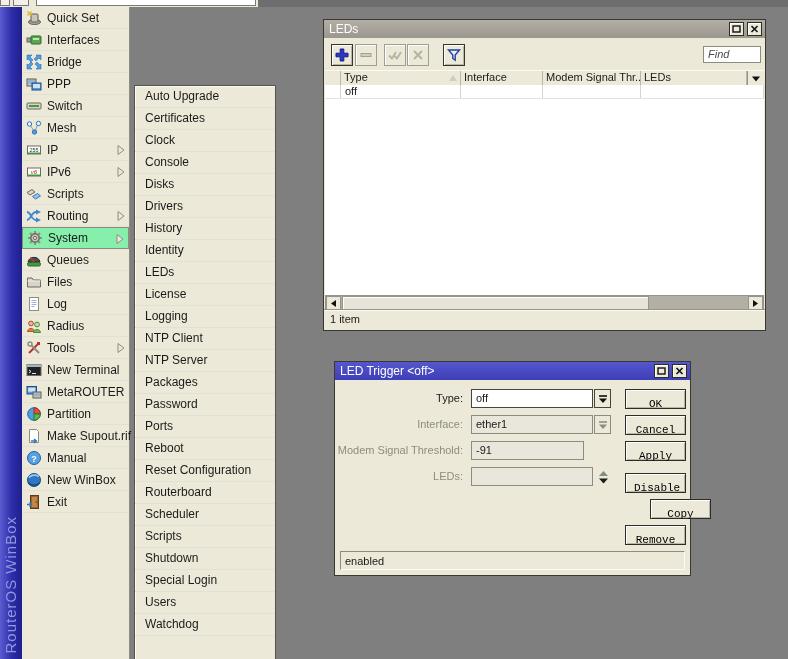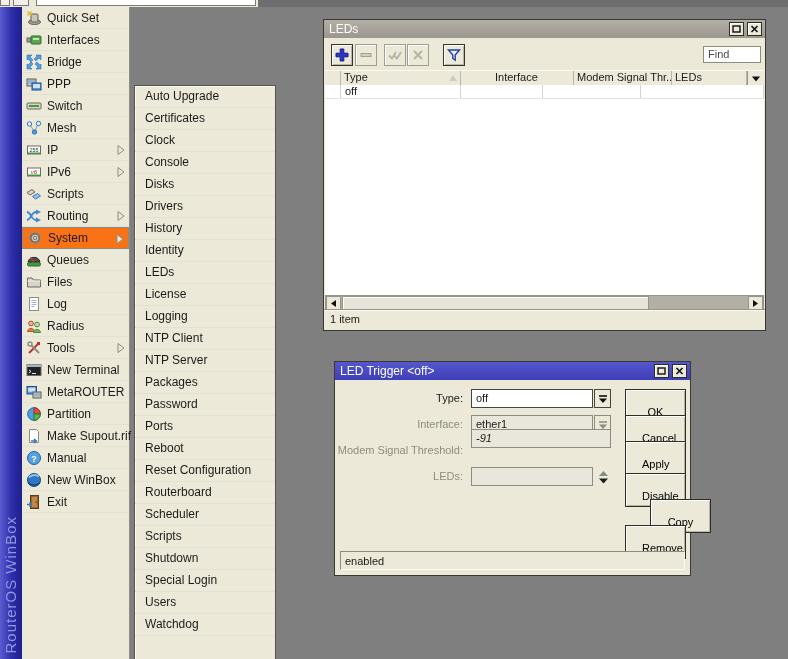--- a/index.html
+++ b/index.html
@@ -20,21 +20,21 @@
               font-size:15px;color:#9296de;letter-spacing:1px;white-space:nowrap}
 
   
   .sidebar{position:absolute;left:22px;top:7px;width:108px;height:652px;background:#ece9d8;
            border-right:1px solid #8f8d82;box-sizing:border-box}
   .m-item{position:relative;height:22px;display:flex;align-items:center;padding-left:4px;
           border-bottom:1px solid #e3e0d5;box-sizing:border-box;cursor:default}
   .m-item .ic{width:16px;height:16px;margin-right:5px;flex:none}
   .m-item .lbl{font-size:12px;white-space:nowrap}
   .m-item .arr{position:absolute;right:4px;top:6px}
-  .m-item.sel{background:#f97316;border:1px solid #8d8b80}
+  .m-item.sel{background:#86efac;border:1px solid #8d8b80}
 
   
   .submenu{position:absolute;left:134px;top:85px;width:142px;height:575px;background:#ece9d8;
            border:1px solid #56544a;box-shadow:inset 1px 1px 0 #fbfaf5;box-sizing:border-box}
   .sm-item{height:22px;line-height:21px;padding-left:10px;font-size:12px;
            border-bottom:1px solid #e3e0d5;box-sizing:border-box;white-space:nowrap;cursor:default}
 
   
   .win{position:absolute;background:#ece9d8;border:1px solid #3a382f;box-sizing:border-box}
   .titlebar{position:absolute;left:0;top:0;right:0;height:18px;color:#fff;font-size:12px;
@@ -45,21 +45,21 @@
           box-shadow:inset 1px 1px 0 #fff;padding:0;display:flex;align-items:center;justify-content:center}
   .tb-btn.max{right:21px}.tb-btn.close{right:3px}
 
   
   .leds-win{left:323px;top:19px;width:443px;height:312px}
   .tbtn{position:absolute;top:24px;width:22px;height:22px;background:#ece9d8;border:1px solid #36342c;
         box-shadow:inset 1px 1px 0 #fff,inset -1px -1px 0 #b9b5aa;padding:0;
         display:flex;align-items:center;justify-content:center}
   .tbtn.dis{border-color:#a09d92;box-shadow:inset 1px 1px 0 #fff}
   .findbox{position:absolute;right:4px;top:26px;width:58px;height:17px;background:#fff;
-           border:1px solid #8d8b80;color:#4a4a4a;font-size:11px;line-height:15px;
+           border:1px solid #8d8b80;font-style:italic;color:#4a4a4a;font-size:11px;line-height:15px;
            padding-left:4px;box-sizing:border-box}
   .ghead{position:absolute;left:1px;right:1px;top:50px;height:24px;display:flex;background:#ece9d8;
          border-top:1px solid #fbfaf5;border-bottom:7px solid #14b8a6;box-sizing:border-box}
   .hcell{position:relative;border-right:1px solid #b8b5aa;padding-left:3px;font-size:11px;
          line-height:13px;box-sizing:border-box;white-space:nowrap;overflow:hidden;flex:none}
   .hcell.fx{flex:1}
   .hbtn{width:17px;flex:none;background:#ece9d8;border-left:1px solid #96938a;display:flex;
         align-items:center;justify-content:center}
   .sort{position:absolute;right:3px;top:4px;width:0;height:0;border-left:4px solid transparent;
         border-right:4px solid transparent;border-bottom:6px solid #cfccc1}
@@ -88,21 +88,21 @@
   .dfield.en{background:#fff;border:1px solid #46443c}
   .dfield.dis{background:#e9e6db;border:1px solid #8e8c80}
   .dbtn{position:absolute;width:17px;height:19px;background:#ece9d8;box-sizing:border-box;
         display:flex;align-items:center;justify-content:center;padding:0}
   .dbtn.en{border:1px solid #46443c}
   .dbtn.dis{border:1px solid #8e8c80}
   .spin{position:absolute;width:13px;height:17px;display:flex;align-items:center;justify-content:center;
         background:transparent;border:none;padding:0}
   .cmd{position:absolute;left:290px;width:61px;height:20px;background:#ece9d8;border:1px solid #2e2c26;
        box-shadow:inset 1px 1px 0 #fff,inset -1px -1px 0 #b9b5aa;font-size:11px;
-       font-family:Liberation Sans, sans-serif;padding:16px}
+       font-family:Liberation Mono, monospace;padding:8px}
   .dstatus{position:absolute;left:5px;right:5px;top:189px;height:19px;background:#ece9d8;
            border:1px solid;border-color:#8e8c80 #fbfaf5 #fbfaf5 #8e8c80;font-size:11px;
            line-height:18px;padding-left:4px;box-sizing:border-box}
 </style>
 </head>
 <body>
 
 <div id="screen">
 
   <div class="top-strip">
@@ -450,21 +450,21 @@
             <svg viewBox="0 0 16 16" width="16" height="16">
               <path d="M2.5 3h11L9.2 8v5.2L6.8 11.5V8Z" fill="#e8eef8" stroke="#2040a0" stroke-width="1.4"></path>
             </svg>
           </span>
         </button>
       </div>
     <div class="findbox">Find</div>
     <div class="ghead">
         <div class="hcell" style="width: 16px;"></div>
         <div class="hcell" style="width: 120px;"><span>Type</span><span class="sort"></span></div>
-        <div class="hcell" style="width: 82px; margin-left: 31px;"><span>Interface</span></div>
+        <div class="hcell" style="width: 82px;"><span>Interface</span></div>
         <div class="hcell" style="width: 98px;"><span>Modem Signal Thr...</span></div>
         <div class="hcell fx"><span>LEDs</span></div>
         <button class="hbtn" style="border-top: none; border-right: none; border-bottom: none; border-left: 1px solid rgb(150, 147, 138); border-image: initial;">
           <span>
             <svg width="10" height="8" viewBox="0 0 10 8">
               <path d="M1 1.5 L9 1.5 L5 6.5 Z" fill="#111"></path>
             </svg>
           </span>
         </button>
       </div>
@@ -522,21 +522,21 @@
         <div class="dfield dis" style="top: 53px; left: 136px; width: 122px;">ether1</div>
         <button class="dbtn dis" style="top: 53px; left: 259px;">
           <span>
             <svg viewBox="0 0 10 10" width="10" height="10">
               <rect x="1" y="1.2" width="8" height="1.6" fill="#8e8c80"></rect>
               <path d="M1 4.4 L5 9 L9 4.4 Z" fill="#8e8c80"></path>
             </svg>
           </span>
         </button>
         <div class="dlg-label g" style="top: 79px;">Modem Signal Threshold:</div>
-        <div class="dfield dis" style="top: 67px; left: 136px; width: 140px; font-style: italic;">-91</div>
+        <div class="dfield dis" style="top: 79px; left: 136px; width: 113px;">-91</div>
         <div class="dlg-label g" style="top: 105px;">LEDs:</div>
         <div class="dfield dis" style="top: 105px; left: 136px; width: 122px;"></div>
         <button class="spin" style="top: 106px; left: 262px;">
           <span>
             <svg width="11" height="16" viewBox="0 0 11 16">
               <path d="M5.5 2 L10 7 L1 7 Z" fill="#7f8f7c"></path>
               <path d="M1 9.5 L10 9.5 L5.5 14.5 Z" fill="#1c1c1c"></path>
             </svg>
           </span>
         </button>

